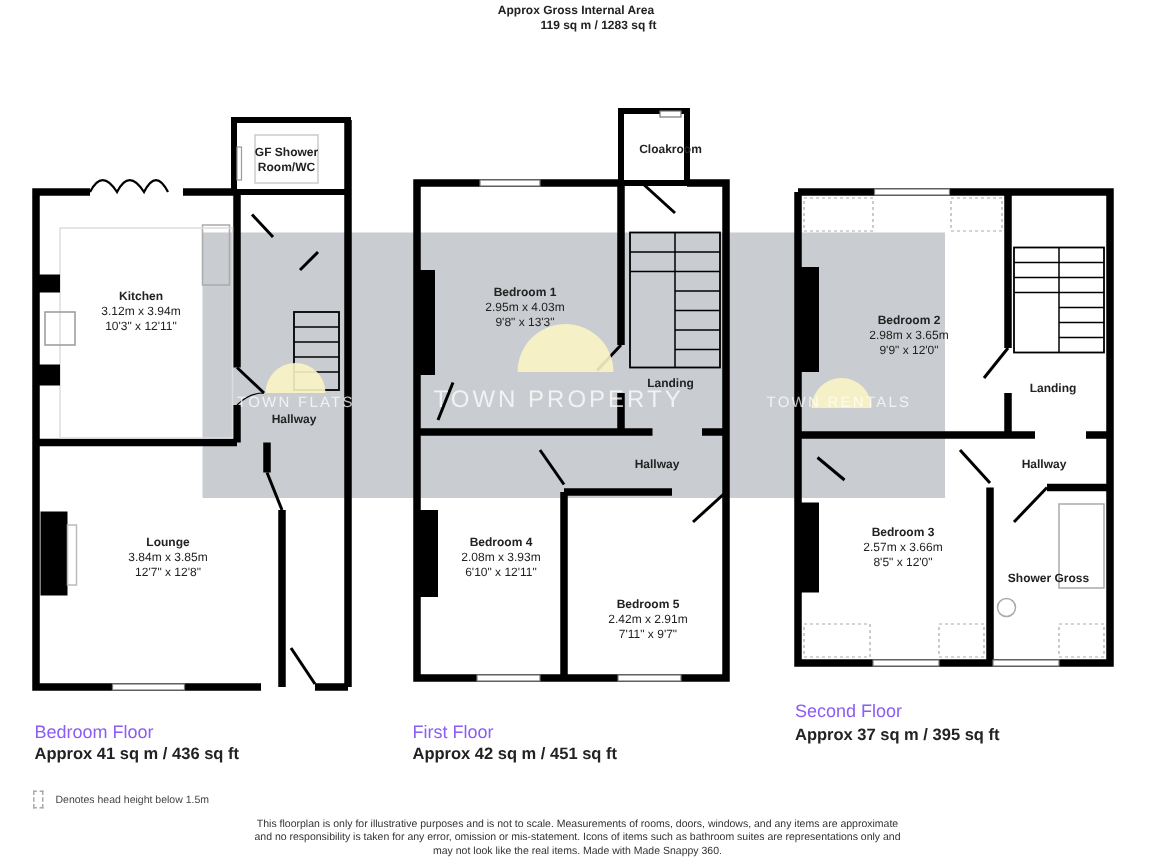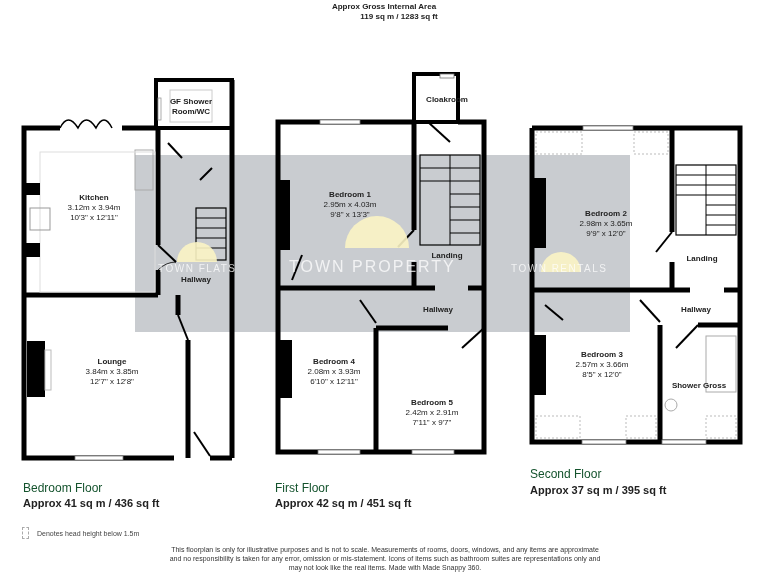--- a/index.html
+++ b/index.html
@@ -3,21 +3,21 @@
 <meta charset="utf-8">
 <style>
   html, body { margin:0; padding:0; background:#ffffff; }
   body { width:768px; height:576px; position:relative; overflow:hidden; font-family:"Liberation Sans", sans-serif; color:#222; }
   .abs { position:absolute; }
   .hdr { left:0; width:768px; text-align:center; font-weight:bold; font-size:8px; color:#222; line-height:10px; }
   .plan { position:absolute; left:0; top:0; }
   .room-label { position:absolute; text-align:center; font-size:8px; line-height:10px; color:#222; transform:translateX(-50%); white-space:nowrap; }
   .room-label .nm { font-weight:bold; display:block; }
   .room-label .dm { display:block; }
-  .floor-title { position:absolute; font-size:12px; color:#14532d; }
+  .floor-title { position:absolute; font-size:12px; color:#8b5cf6; }
   .floor-area { position:absolute; font-size:11px; font-weight:bold; color:#222; }
   .legend { position:absolute; left:22px; top:527px; font-size:7px; color:#444; display:flex; align-items:center; gap:8px; }
   .legend .box { width:5px; height:10px; border:1px dashed #aaa; }
   .disclaimer { position:absolute; left:130px; width:510px; top:545px; text-align:center; font-size:7px; line-height:9px; color:#333; }
   .wm { position:absolute; color:rgba(255,255,255,0.75); letter-spacing:2px; font-size:16px; white-space:nowrap; }
   .wm.sm { font-size:10px; letter-spacing:1.5px; }
 </style>
 </head>
 <body>
 

